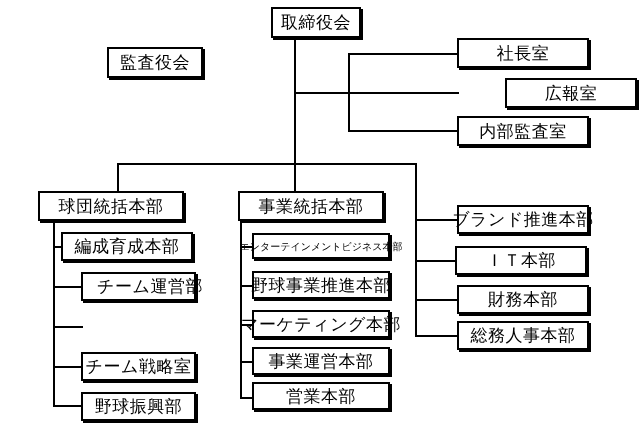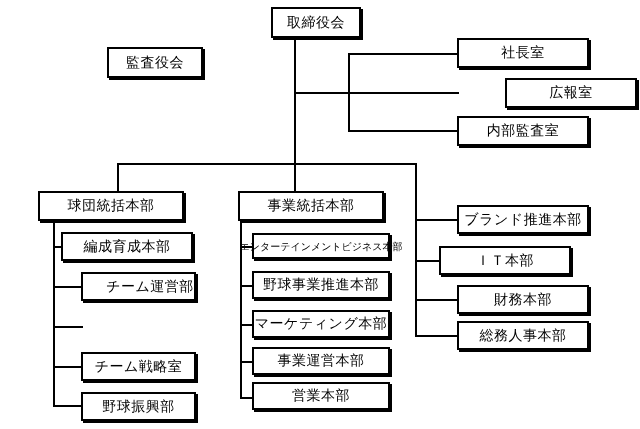--- a/index.html
+++ b/index.html
@@ -26,21 +26,21 @@
     border: 2px solid #000000;
     box-shadow: 2px 2px 0 0 #000000;
     display: flex;
     align-items: center;
     justify-content: center;
     text-align: center;
     line-height: 1.1;
     z-index: 3;
     white-space: nowrap;
     letter-spacing: 0.5px;
-    font-size: 14px;
+    font-size: 17px;
   }
   .node.small {
     font-size: 10px;
     letter-spacing: 0px;
   }
   .node-label {
     display: block;
   }
   .line {
     position: absolute;
@@ -156,21 +156,21 @@
   </div>
 
   <div class="node" style="left:252px; top:382px; width:138px; height:28px;">
     <span class="node-label">営業本部</span>
   </div>
 
   <div class="node" style="left:457px; top:205px; width:132px; height:29px;">
     <span class="node-label">ブランド推進本部</span>
   </div>
 
-  <div class="node" style="left:439px; top:246px; width:132px; height:29px;">
+  <div class="node" style="left:455px; top:246px; width:132px; height:29px;">
     <span class="node-label">ＩＴ本部</span>
   </div>
 
   <div class="node" style="left:457px; top:285px; width:132px; height:29px;text-align:center;">
     <span class="node-label">財務本部</span>
   </div>
 
   <div class="node" style="left:457px; top:321px; width:132px; height:29px;">
     <span class="node-label">総務人事本部</span>
   </div>

